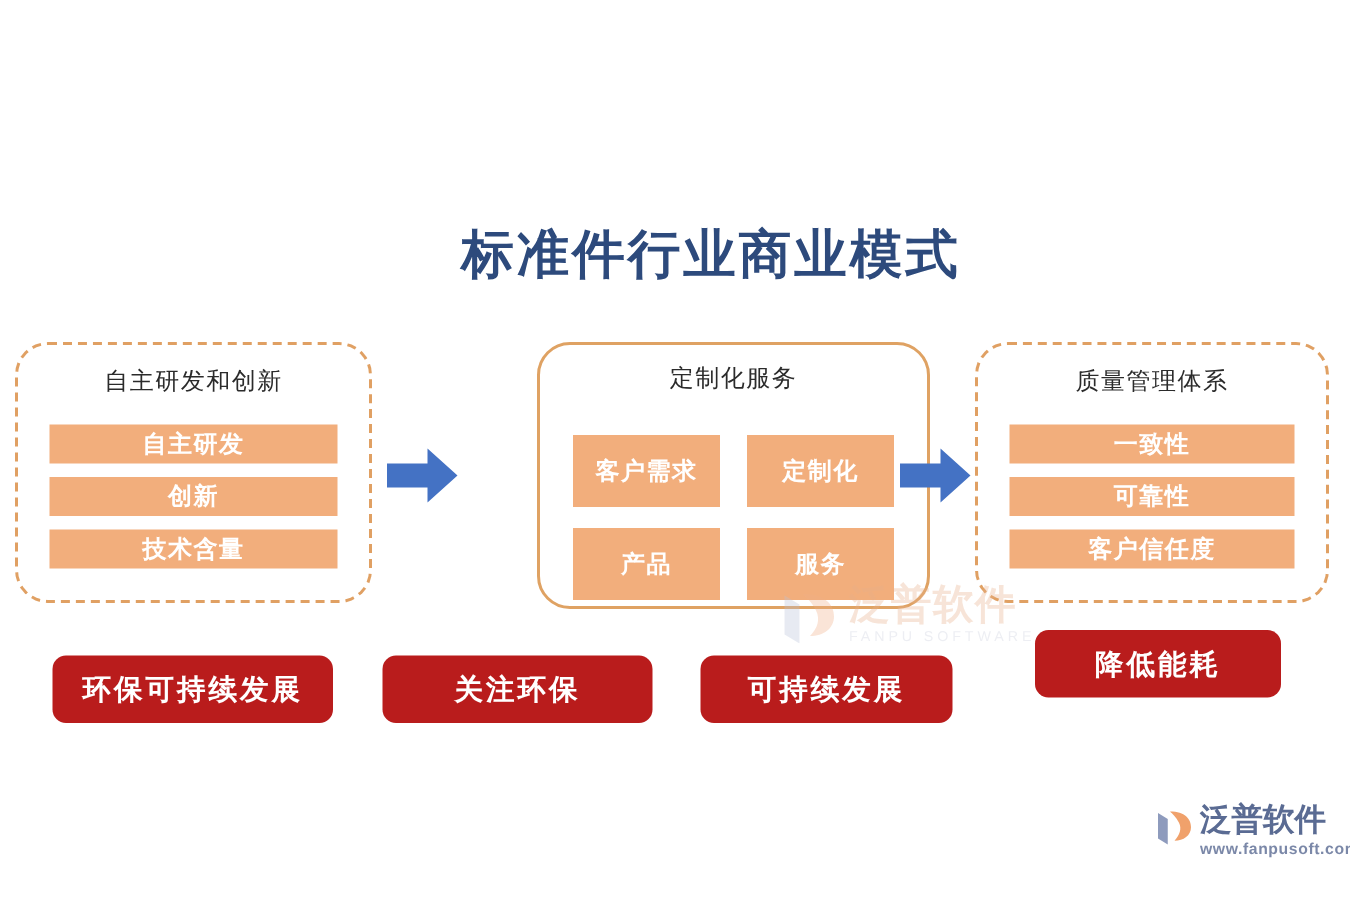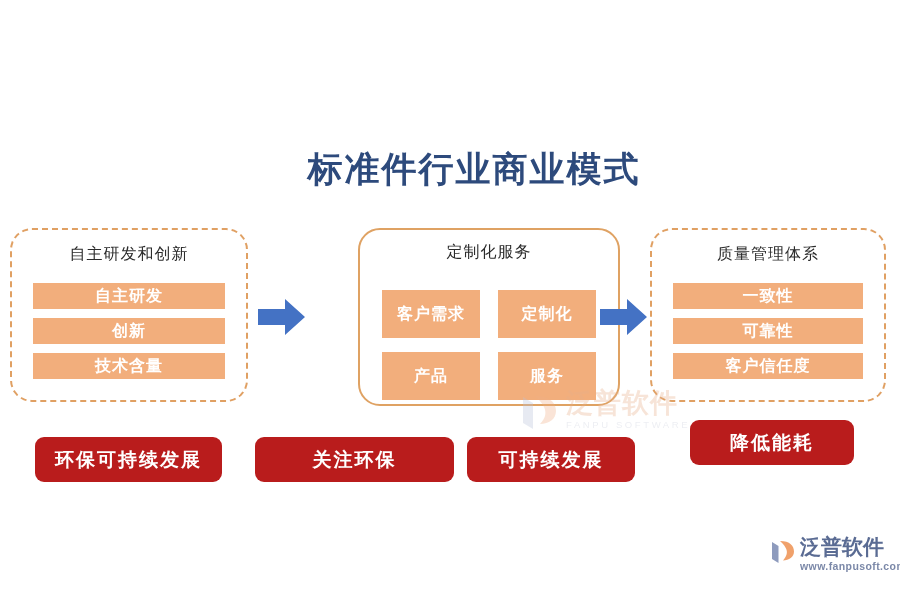--- a/index.html
+++ b/index.html
@@ -234,21 +234,21 @@
         <path d="M15 5 C30 5 36 12 36 20 C36 28 29 33 20 33 C25 28 27 22 24 16 C21 10 17 7 15 5 Z" fill="#f0b087"></path>
       </svg>
     </span>
     <span class="wm-text-wrap">
       <span class="wm-cn">泛普软件</span>
       <span class="wm-en">FANPU SOFTWARE</span>
     </span>
   </div>
 
   <div class="bottom-pill" style="left:35px; top:437px; width:187px;">环保可持续发展</div>
-  <div class="bottom-pill" style="left:255px; top:437px; width:199px;">关注环保</div>
+  <div class="bottom-pill" style="left:255px; top:437px; width:180px;">关注环保</div>
   <div class="bottom-pill" style="left:467px; top:437px; width:168px;">可持续发展</div>
   <div class="bottom-pill" style="left:690px; top:420px; width:164px;">降低能耗</div>
 
   <div class="corner-logo">
     <span class="logo-mark">
       <svg viewBox="0 0 26 26" width="26" height="26" aria-hidden="true">
         <path d="M2 4 L2 21 L8.5 25 L8.5 8 Z" fill="#8e9bbd"></path>
         <path d="M10 3 C20 3 24 8 24 13.5 C24 19 19 22.5 13 22.5 C16.5 18.5 18 14.5 16 10.5 C14 6.5 11.5 4.5 10 3 Z" fill="#f0a16b"></path>
       </svg>
     </span>

